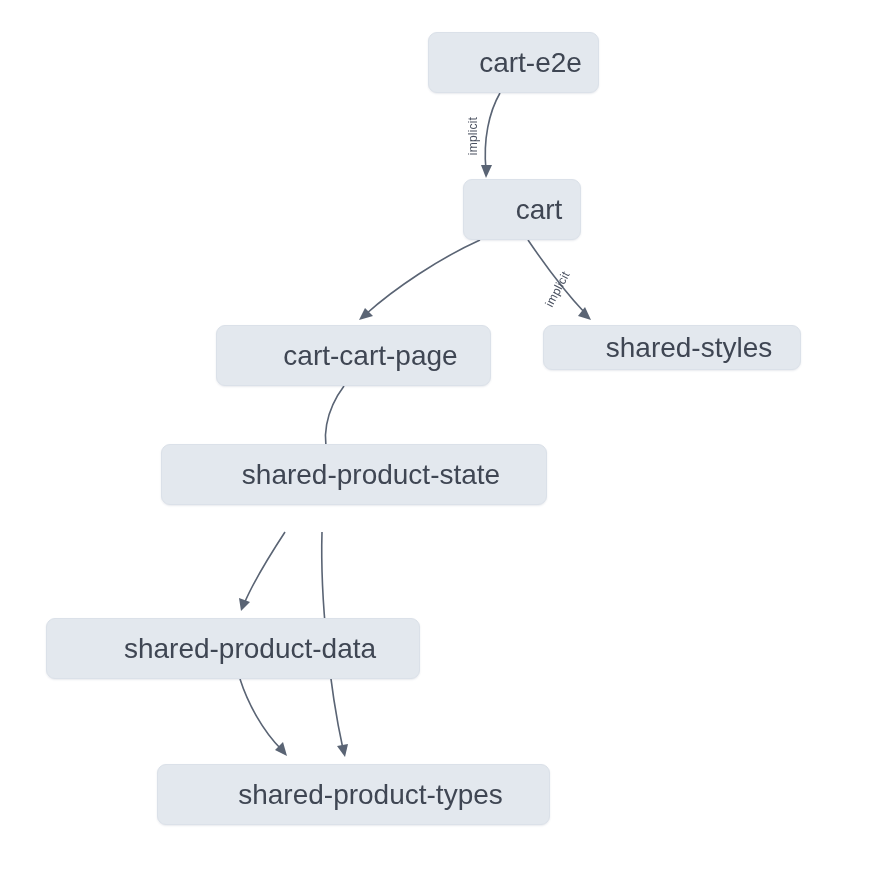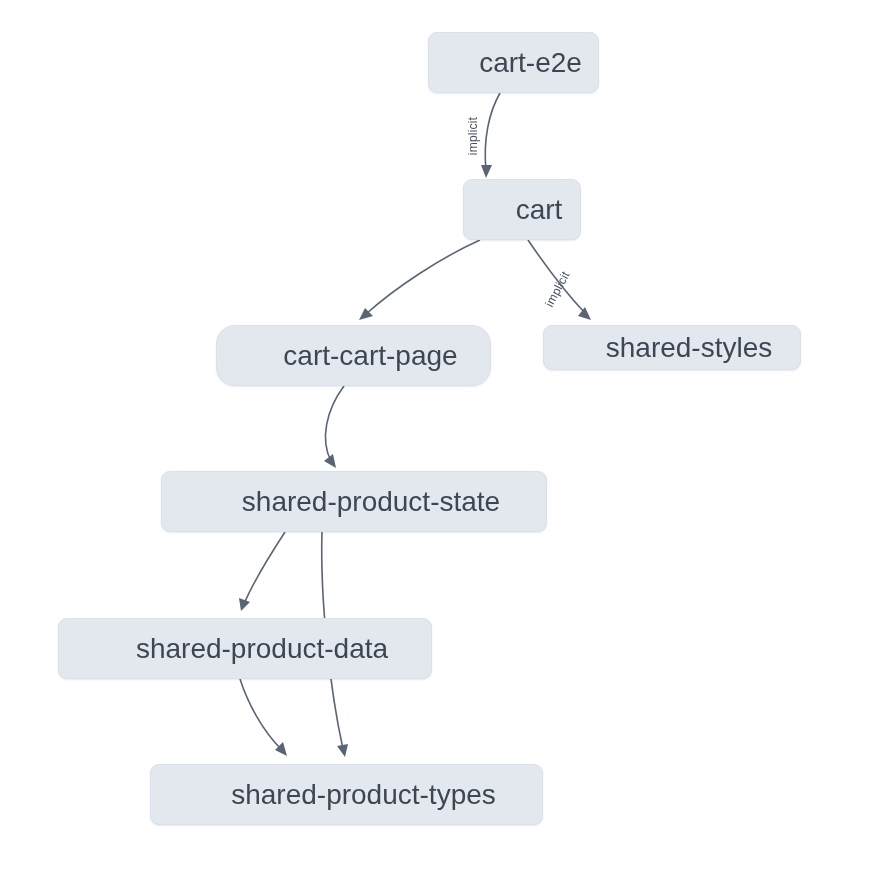--- a/index.html
+++ b/index.html
@@ -105,30 +105,30 @@
       </g>
     </svg>
 
   <div id="node-layer">
       <div class="node" style="left: 428px; top: 32px; width: 171px; height: 61px;">
         <span class="node-label">cart-e2e</span>
       </div>
       <div class="node" style="left: 463px; top: 179px; width: 118px; height: 61px;">
         <span class="node-label">cart</span>
       </div>
-      <div class="node" style="left: 216px; top: 325px; width: 275px; height: 61px; border-radius: 19px;">
+      <div class="node" style="left: 216px; top: 325px; width: 275px; height: 61px;">
         <span class="node-label">cart-cart-page</span>
       </div>
       <div class="node" style="left: 543px; top: 325px; width: 258px; height: 45px;">
         <span class="node-label">shared-styles</span>
       </div>
-      <div class="node" style="left: 161px; top: 471px; width: 386px; height: 61px; text-align: center;">
+      <div class="node" style="left: 161px; top: 444px; width: 386px; height: 61px; text-align: center;">
         <span class="node-label">shared-product-state</span>
       </div>
-      <div class="node" style="left: 58px; top: 618px; width: 374px; height: 61px;">
+      <div class="node" style="left: 46px; top: 618px; width: 374px; height: 61px;">
         <span class="node-label">shared-product-data</span>
       </div>
-      <div class="node" style="left: 150px; top: 764px; width: 393px; height: 61px; justify-content: center;">
+      <div class="node" style="left: 157px; top: 764px; width: 393px; height: 61px; justify-content: center;">
         <span class="node-label">shared-product-types</span>
       </div>
     </div>
 
 </div>
 
 </body></html>

